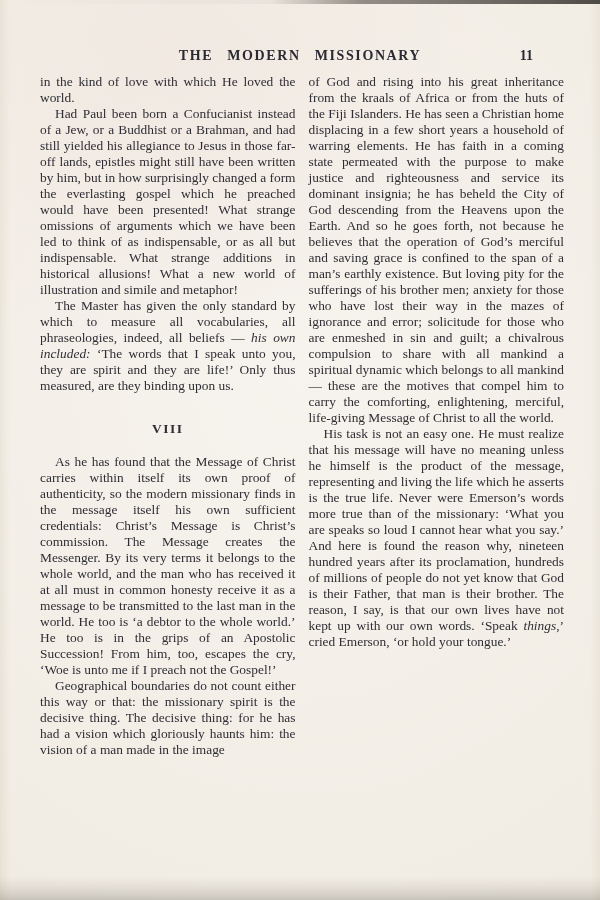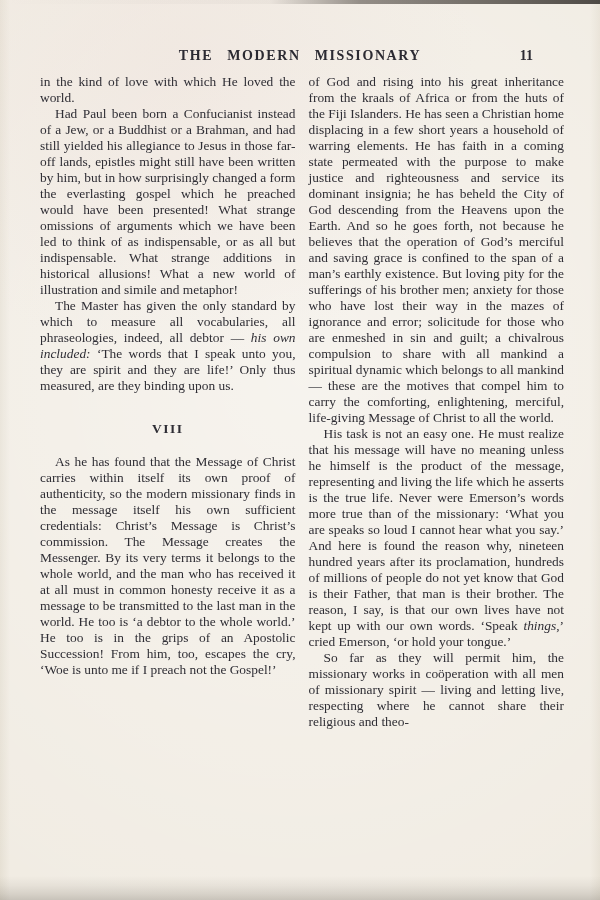--- a/index.html
+++ b/index.html
@@ -100,30 +100,30 @@
     <div class="running-title">THE MODERN MISSIONARY</div>
     <div class="page-number">11</div>
   </div>
 
   <div class="columns">
 
     <div class="column">
       <p class="para">in the kind of love with which He loved the world.</p>
       <p class="para indent">Had Paul been born a Confucianist instead of a Jew, or a Buddhist or a Brahman, and had still yielded his allegiance to Jesus in those far-off lands, epistles might still have been written by him, but in how surprisingly changed a form the everlasting gospel which he preached would have been presented! What strange omissions of arguments which we have been led to think of as indispensable, or as all but indispensable. What strange additions in historical allusions! What a new world of illustration and simile and metaphor!</p>
       <p class="para indent">
-        <span>The Master has given the only standard by which to measure all vocabularies, all phraseologies, indeed, all debtor — </span><i>his own included:</i><span> ‘The words that I speak unto you, they are spirit and they are life!’ Only thus measured, are they binding upon us.</span>
+        <span>The Master has given the only standard by which to measure all vocabularies, all phraseologies, indeed, all beliefs — </span><i>his own included:</i><span> ‘The words that I speak unto you, they are spirit and they are life!’ Only thus measured, are they binding upon us.</span>
       </p>
       <div class="section-heading">VIII</div>
       <p class="para indent">As he has found that the Message of Christ carries within itself its own proof of authenticity, so the modern missionary finds in the message itself his own sufficient credentials: Christ’s Message is Christ’s commission. The Message creates the Messenger. By its very terms it belongs to the whole world, and the man who has received it at all must in common honesty receive it as a message to be transmitted to the last man in the world. He too is ‘a debtor to the whole world.’ He too is in the grips of an Apostolic Succession! From him, too, escapes the cry, ‘Woe is unto me if I preach not the Gospel!’</p>
+      <p class="para indent">Geographical boundaries do not count either this way or that: the missionary spirit is the decisive thing. The decisive thing: for he has had a vision which gloriously haunts him: the vision of a man made in the image</p>
     </div>
 
     <div class="column">
       <p class="para">of God and rising into his great inheritance from the kraals of Africa or from the huts of the Fiji Islanders. He has seen a Christian home displacing in a few short years a household of warring elements. He has faith in a coming state permeated with the purpose to make justice and righteousness and service its dominant insignia; he has beheld the City of God descending from the Heavens upon the Earth. And so he goes forth, not because he believes that the operation of God’s merciful and saving grace is confined to the span of a man’s earthly existence. But loving pity for the sufferings of his brother men; anxiety for those who have lost their way in the mazes of ignorance and error; solicitude for those who are enmeshed in sin and guilt; a chivalrous compulsion to share with all mankind a spiritual dynamic which belongs to all mankind — these are the motives that compel him to carry the comforting, enlightening, merciful, life-giving Message of Christ to all the world.</p>
       <p class="para indent">
         <span>His task is not an easy one. He must realize that his message will have no meaning unless he himself is the product of the message, representing and living the life which he asserts is the true life. Never were Emerson’s words more true than of the missionary: ‘What you are speaks so loud I cannot hear what you say.’ And here is found the reason why, nineteen hundred years after its proclamation, hundreds of millions of people do not yet know that God is their Father, that man is their brother. The reason, I say, is that our own lives have not kept up with our own words. ‘Speak </span><i>things</i><span>,’ cried Emerson, ‘or hold your tongue.’</span>
       </p>
-      <p class="para indent">So far as they will permit him, the missionary works in coöperation with all men of missionary spirit — living and letting live, respecting where he cannot share their religious and theo-</p>
     </div>
 
   </div>
 
   <div class="scan-edge-bottom"></div>
 </div>
 
 </body></html>

